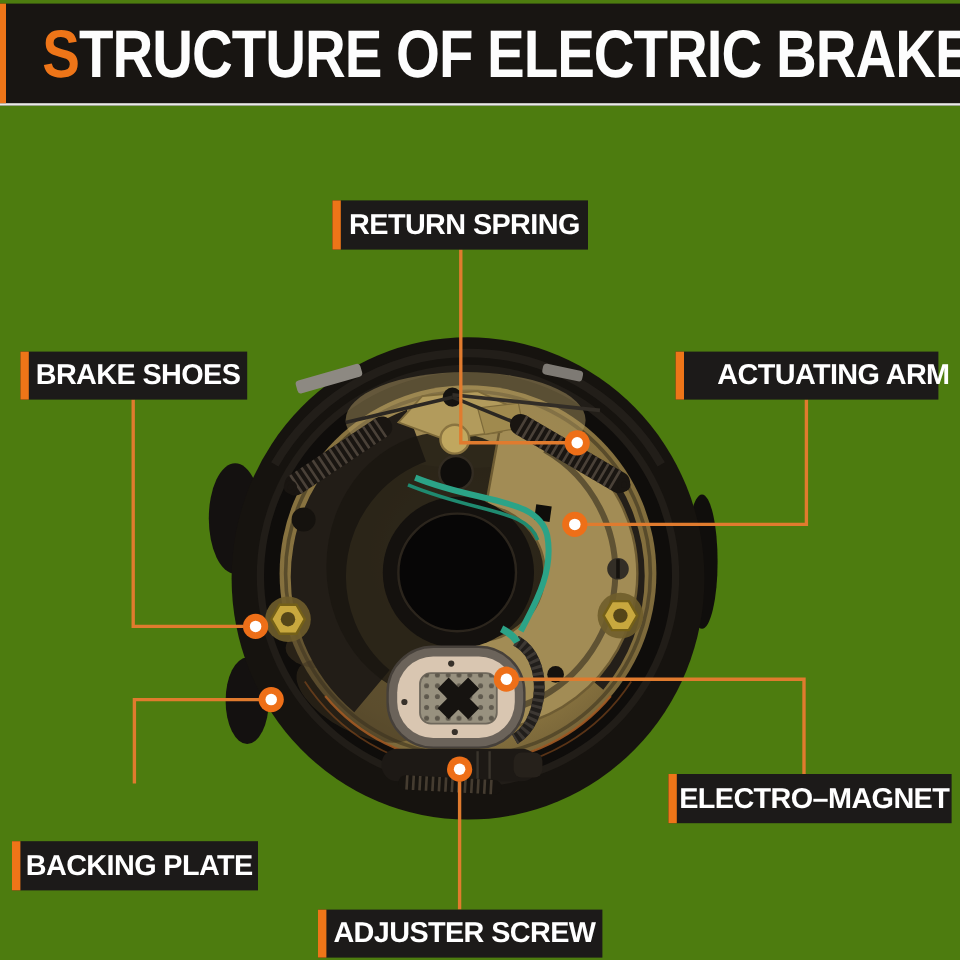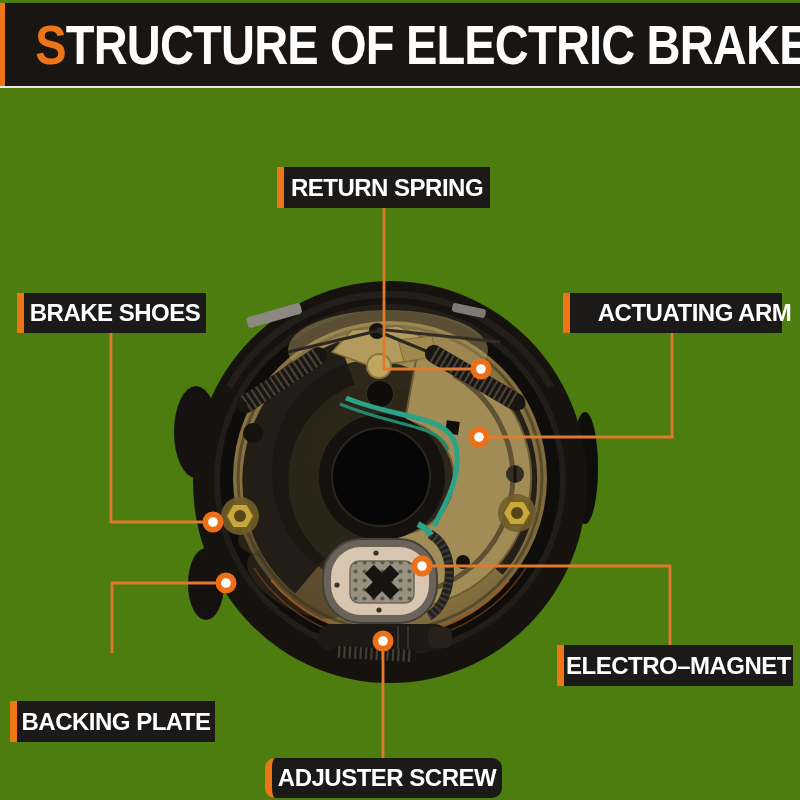--- a/index.html
+++ b/index.html
@@ -29,21 +29,21 @@
     position:absolute;background:#1c1a19;color:#ffffff;
     display:flex;align-items:center;justify-content:center;
     font-size:24px;font-weight:bold;letter-spacing:-0.5px;
     border-left:7px solid #ee7518;box-sizing:border-box;white-space:nowrap;
   }
   #lbl-return-spring { left:277px; top:167px; width:213px; height:41px; }
   #lbl-brake-shoes   { left:17px;  top:293px; width:189px; height:40px; }
   #lbl-actuating-arm { left:563px; top:293px; width:219px; height:40px;padding-left:37px; }
   #lbl-backing-plate { left:10px;  top:653px; width:205px; height:41px;margin-top:48px; }
   #lbl-electro-magnet{ left:557px; top:645px; width:236px; height:41px; }
-  #lbl-adjuster-screw{ left:265px; top:758px; width:237px; height:40px;border-radius:10px; }
+  #lbl-adjuster-screw{ left:265px; top:758px; width:237px; height:40px; }
 </style>
 </head>
 <body>
 
 <div class="stage">
 
   <svg class="figure" viewBox="0 0 800 800" aria-hidden="true">
     <defs>
       <radialGradient id="plateGrad" cx="0.48" cy="0.45" r="0.75">
         <stop offset="0%" stop-color="#9a8550"></stop>

